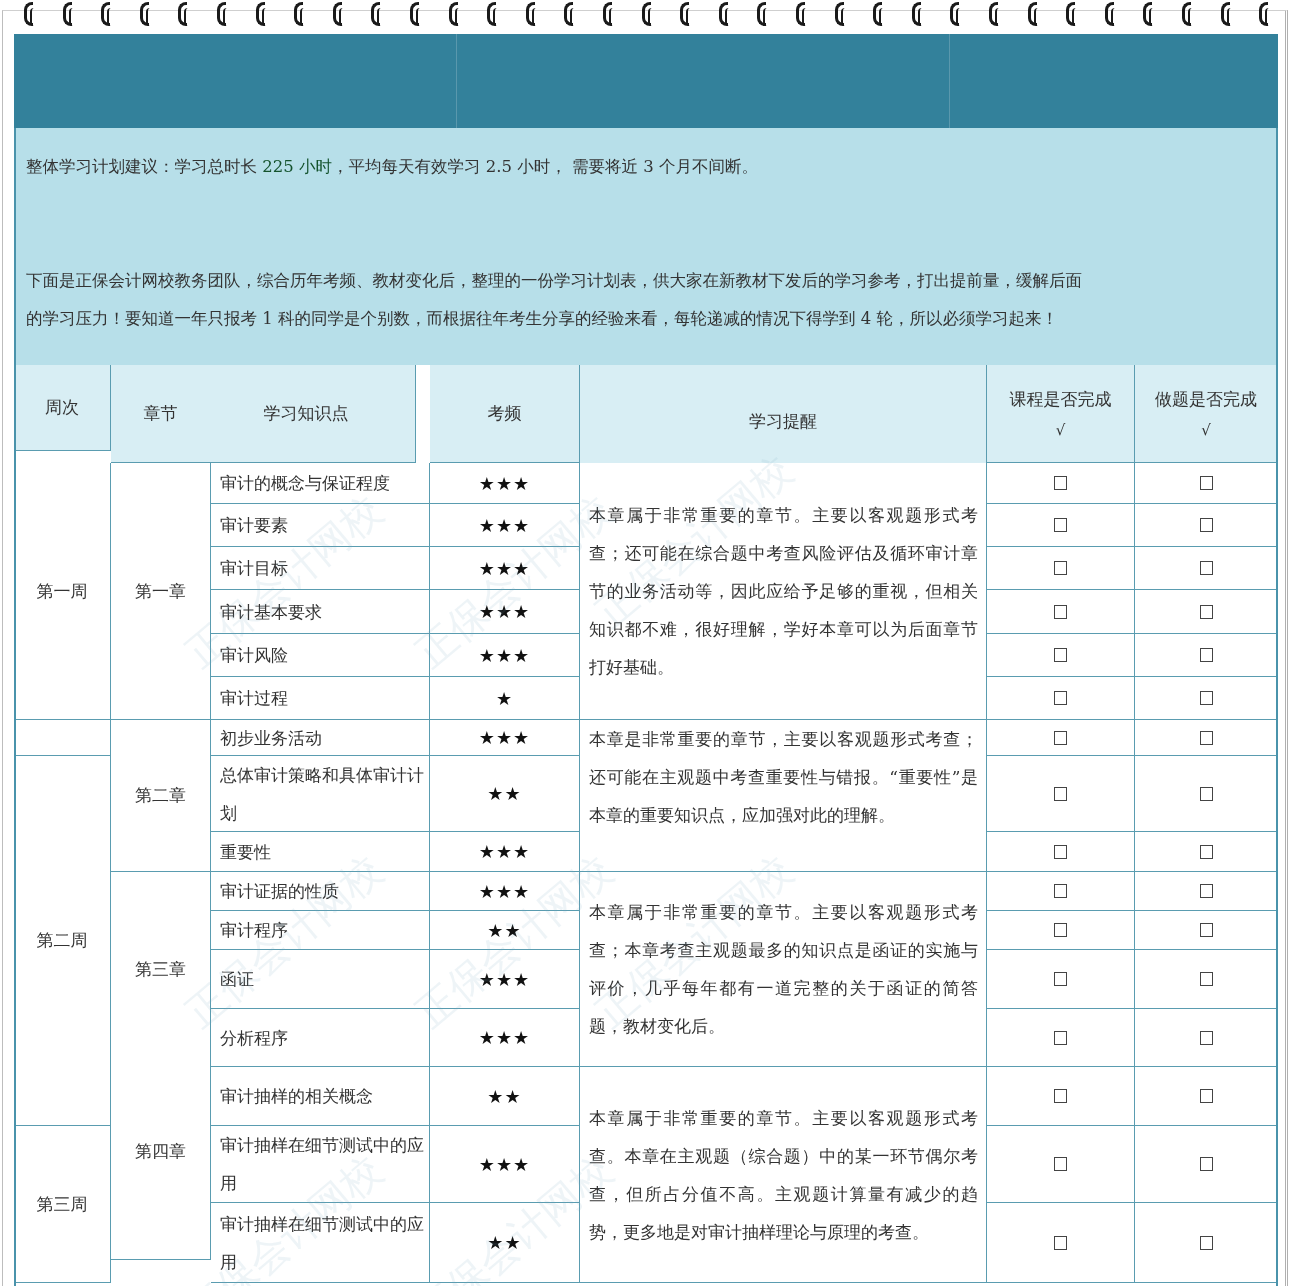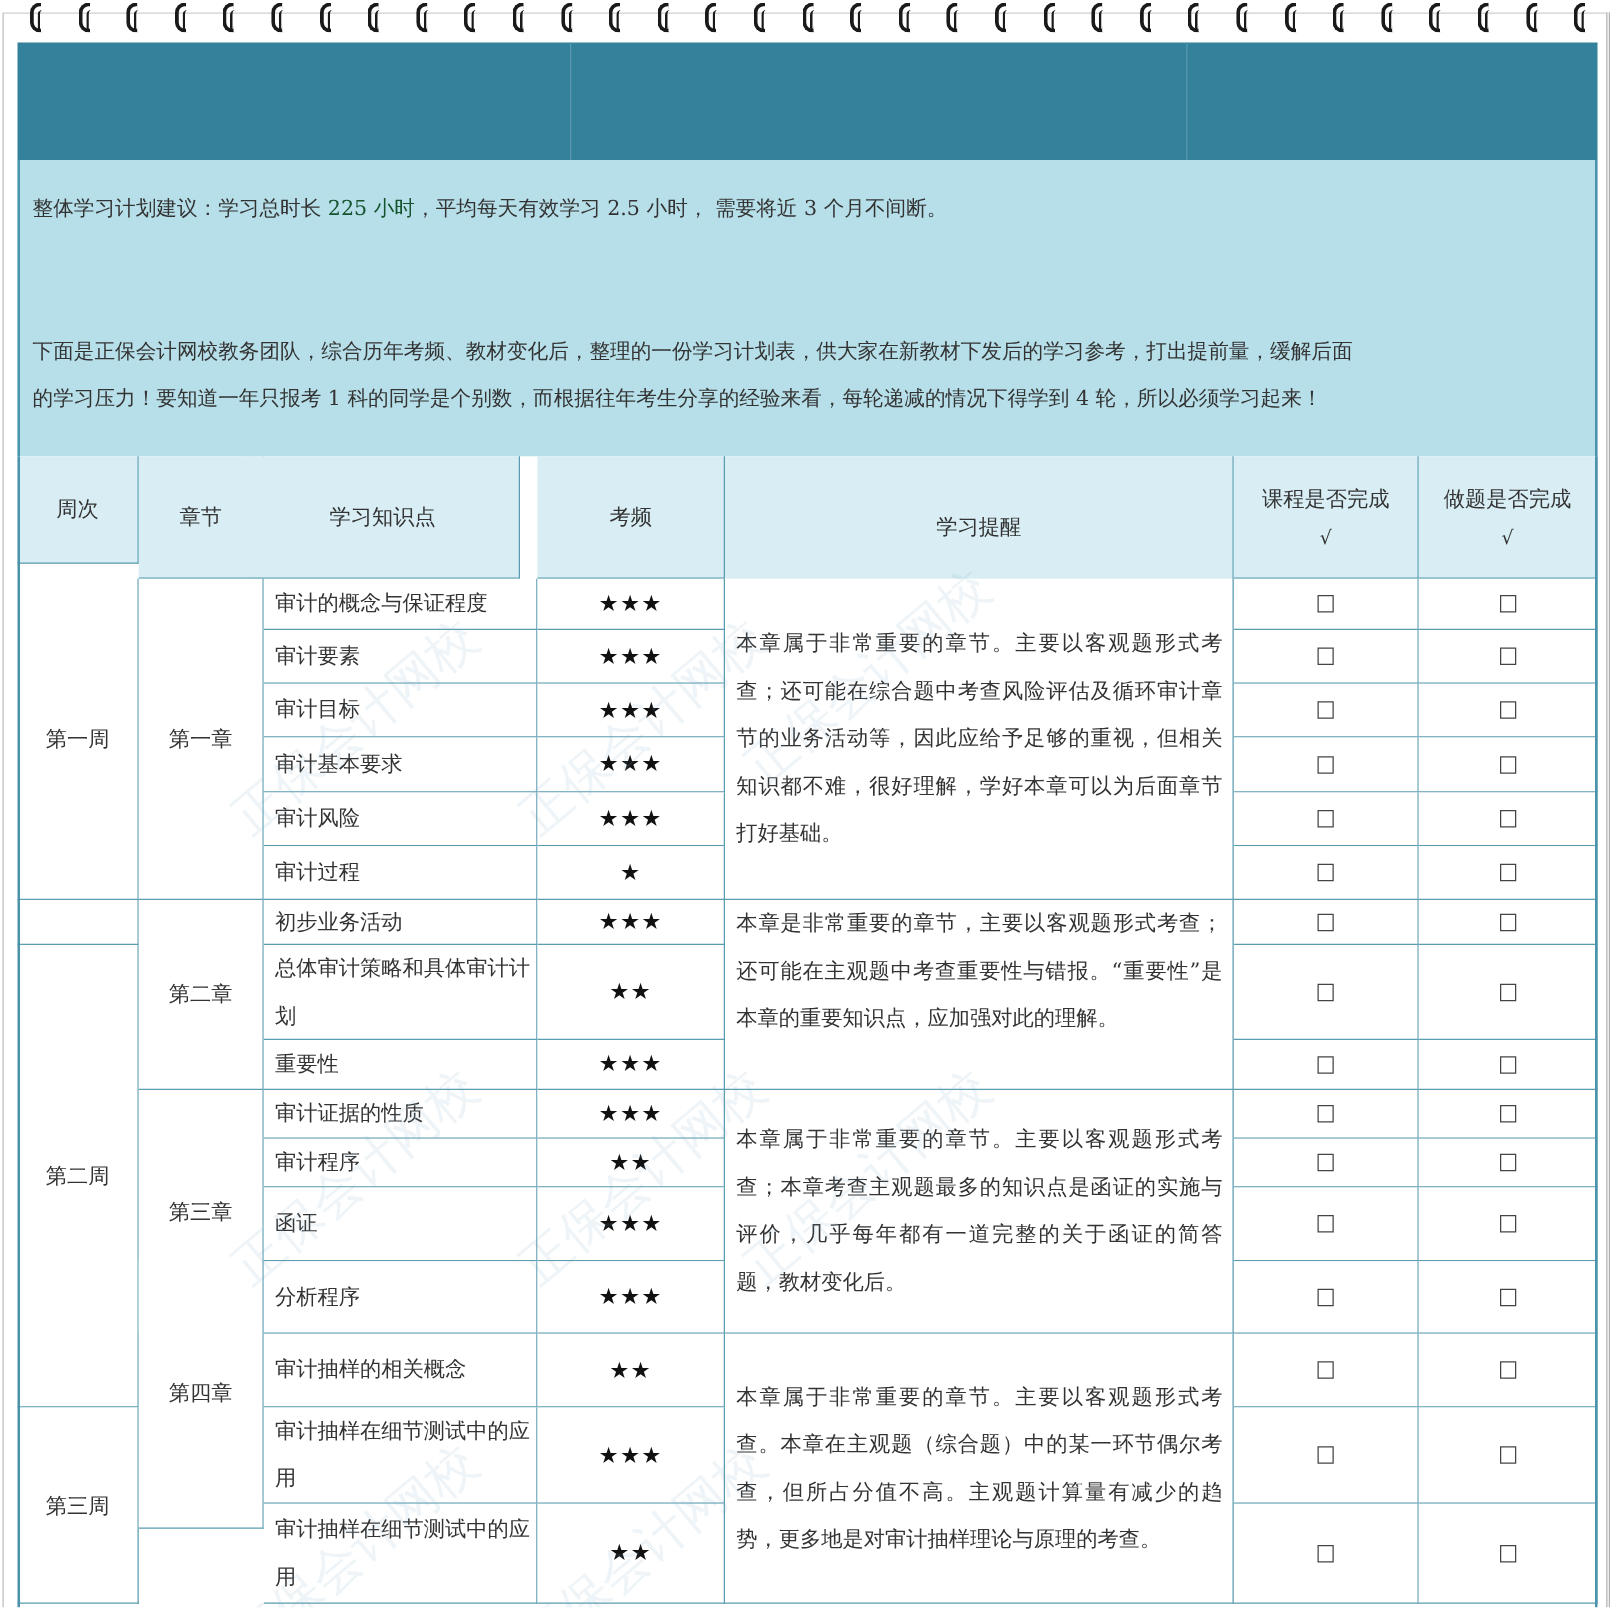--- a/index.html
+++ b/index.html
@@ -124,21 +124,21 @@
         <span>做题是否完成</span>
         <span class="chk">√</span>
       </div>
       <div class="cell center" style="left: 0px; top: 429px; width: 97px; height: 257px;">第一周</div>
       <div class="cell center" style="left: 0px; top: 686px; width: 97px; height: 36px;"></div>
       <div class="cell center" style="left: 0px; top: 722px; width: 97px; height: 370px;">第二周</div>
       <div class="cell center" style="left: 0px; top: 1092px; width: 97px; height: 157px;">第三周</div>
       <div class="cell center" style="left: 97px; top: 429px; width: 100px; height: 257px;">第一章</div>
       <div class="cell center" style="left: 97px; top: 686px; width: 100px; height: 152px;">第二章</div>
       <div class="cell center" style="left: 97px; top: 838px; width: 100px; height: 195px;">第三章</div>
-      <div class="cell center" style="left: 97px; top: 973px; width: 100px; height: 216px;">第四章</div>
+      <div class="cell center" style="left: 97px; top: 1010px; width: 100px; height: 216px;">第四章</div>
       <div class="cell left" style="left: 197px; top: 429px; width: 219px; height: 41px;">审计的概念与保证程度</div>
       <div class="cell center" style="left: 416px; top: 429px; width: 150px; height: 41px;">
         <span class="stars">★★★</span>
       </div>
       <div class="cell center" style="left: 973px; top: 429px; width: 148px; height: 41px;">
         <div class="box"></div>
       </div>
       <div class="cell center" style="left: 1121px; top: 429px; width: 143px; height: 41px;">
         <div class="box"></div>
       </div>

